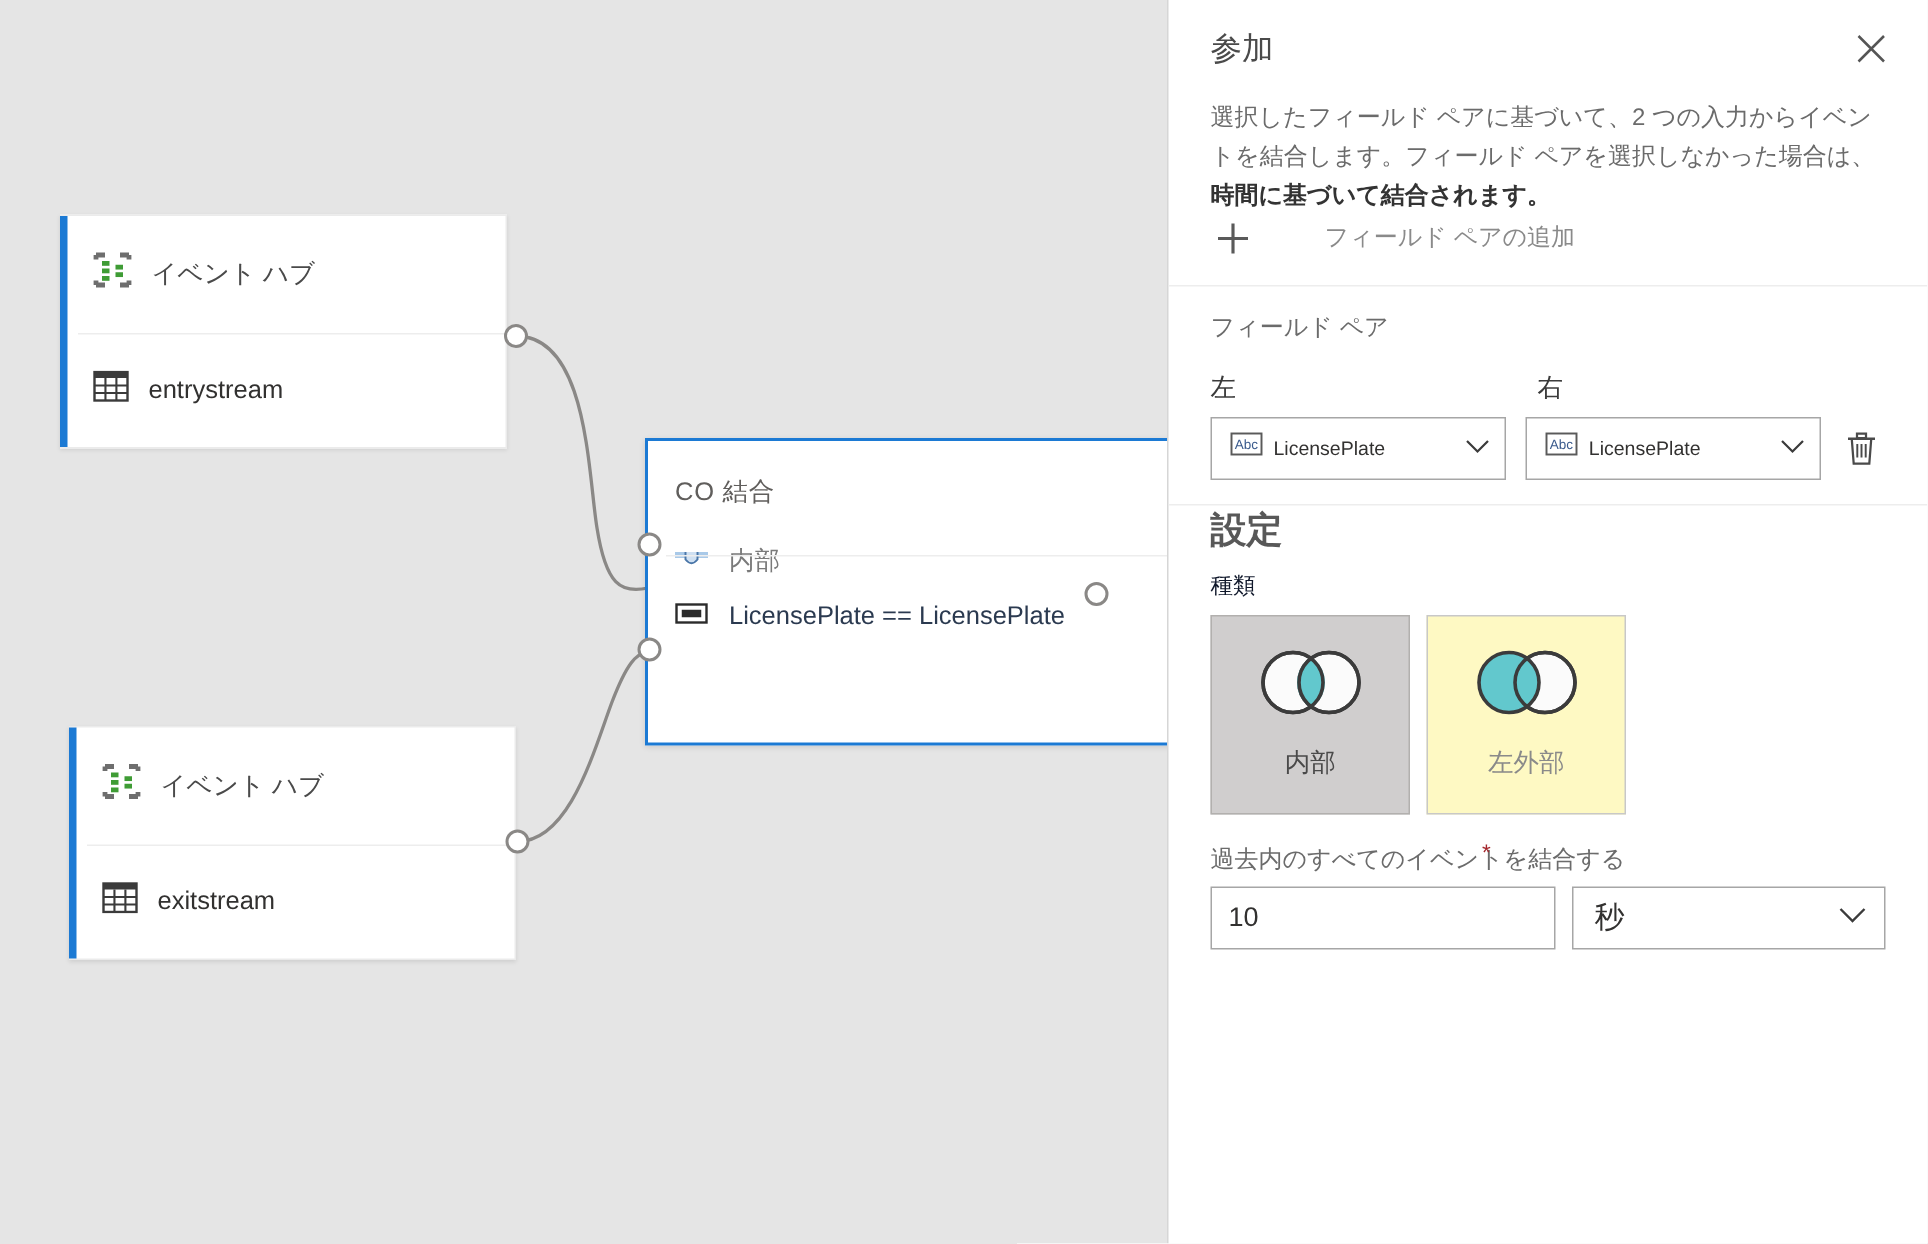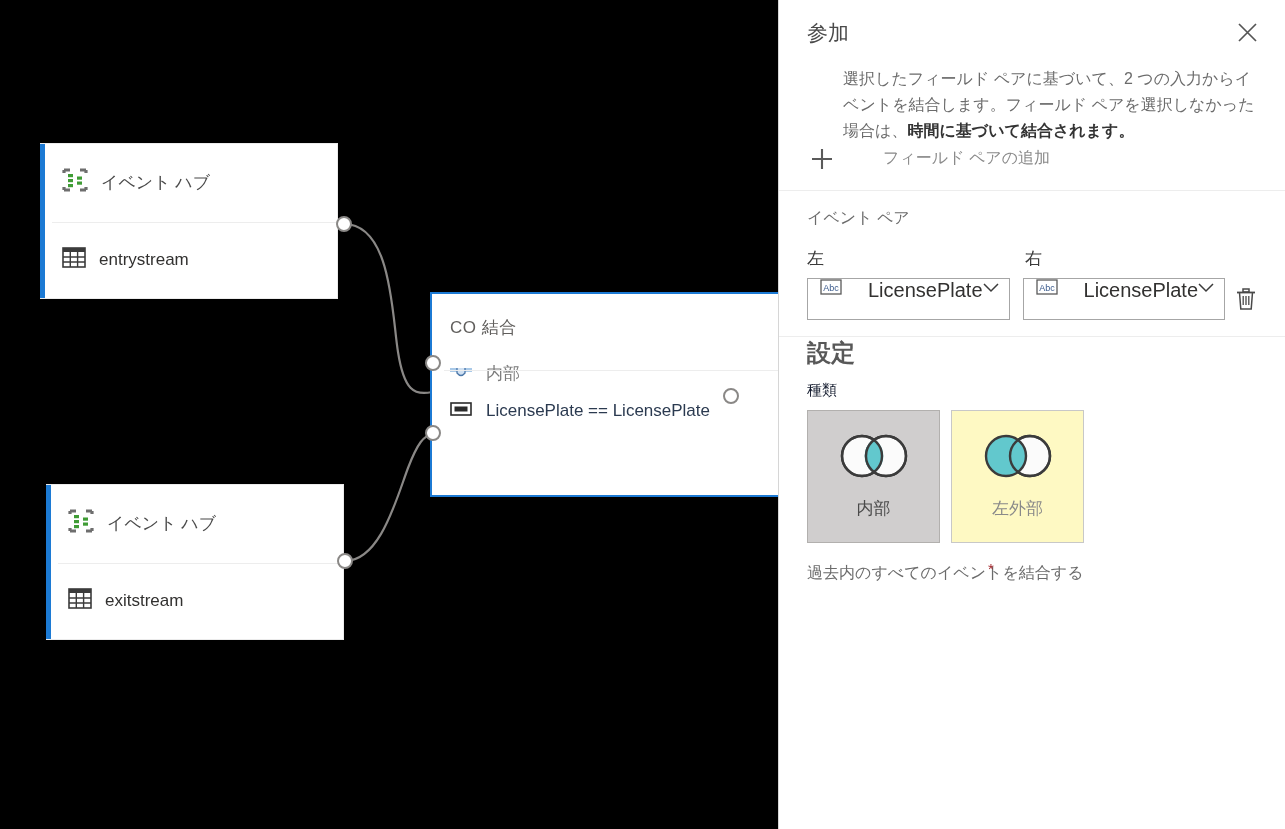--- a/index.html
+++ b/index.html
@@ -16,21 +16,21 @@
     width: 1285px;
     height: 829px;
     background: #ffffff;
   }
 
   
   #canvas {
     position: absolute;
     left: 0; top: 0;
     width: 778px; height: 829px;
-    background: #000000;
+    background: #e5e5e5;
     overflow: hidden;
   }
   #edges {
     position: absolute;
     left: 0; top: 0;
     width: 778px; height: 829px;
     pointer-events: none;
   }
 
   
@@ -136,21 +136,20 @@
     cursor: pointer;
     color: #555;
     margin-top: -4px;
   }
 
   .panel-desc {
     margin-top: 18px;
     font-size: 16px;
     line-height: 1.62;
     color: #6b6b6b;
-    margin-left: 36px;
   }
   .panel-desc b { color: #333333; font-weight: 700; }
 
   .add-pair {
     display: flex;
     align-items: center;
     cursor: pointer;
     color: #8a8a8a;
     font-size: 16px;
     gap: 36px;
@@ -184,29 +183,29 @@
   .pair-row {
     display: flex;
     align-items: center;
     margin-top: 8px;
   }
   .dropdown {
     height: 42px;
     border: 1px solid #a6a6a6;
     background: #ffffff;
     display: flex;
-    align-items: flex-start;
+    align-items: center;
     padding: 0 10px 0 12px;
     cursor: pointer;
   }
   .dropdown .dd-text {
     flex: 1;
-    font-size: 20px;
+    font-size: 13px;
     color: #323130;
-    margin-left: 26px;
+    margin-left: 7px;
     white-space: nowrap;
   }
   .dd-left { width: 205px; margin-right: 13px; }
   .dd-right { width: 205px; margin-right: 10px; }
 
   .trash-btn {
     width: 34px; height: 40px;
     display: flex; align-items: center; justify-content: center;
     cursor: pointer;
   }
@@ -420,21 +419,21 @@
             <path d="M13 3 V23 M3 13 H23" stroke="#5a5a5a" stroke-width="2.1" fill="none"></path>
           </svg>
         </span>
         <span>フィールド ペアの追加</span>
       </div>
     </div>
 
     <div class="hr"></div>
 
     <div class="panel-pad">
-      <div class="section-label">イベント ペア</div>
+      <div class="section-label">フィールド ペア</div>
 
       <div class="pair-head">
         <div class="l">左</div>
         <div>右</div>
       </div>
 
       <div class="pair-row">
         <div class="dropdown dd-left">
           <span>
             <svg width="22" height="16" viewBox="0 0 22 16" xmlns="http://www.w3.org/2000/svg">
@@ -507,16 +506,27 @@
           </span>
           <span class="kc-label">左外部</span>
         </div>
       </div>
 
       <div class="time-label">
         <span>過去内のすべてのイベントを結合する</span>
         <span class="req-star">*</span>
       </div>
 
+      <div class="time-row">
+        <input class="time-input" type="text" value="10" style="">
+        <div class="unit-dd">
+          <span class="u-text">秒</span>
+          <span>
+            <svg width="18" height="11" viewBox="0 0 18 11" xmlns="http://www.w3.org/2000/svg">
+              <path d="M1 1 L9 9 L17 1" stroke="#3b3b3b" stroke-width="1.6" fill="none"></path>
+            </svg>
+          </span>
+        </div>
+      </div>
     </div>
 
   </div>
 </div>
 
 </body></html>

